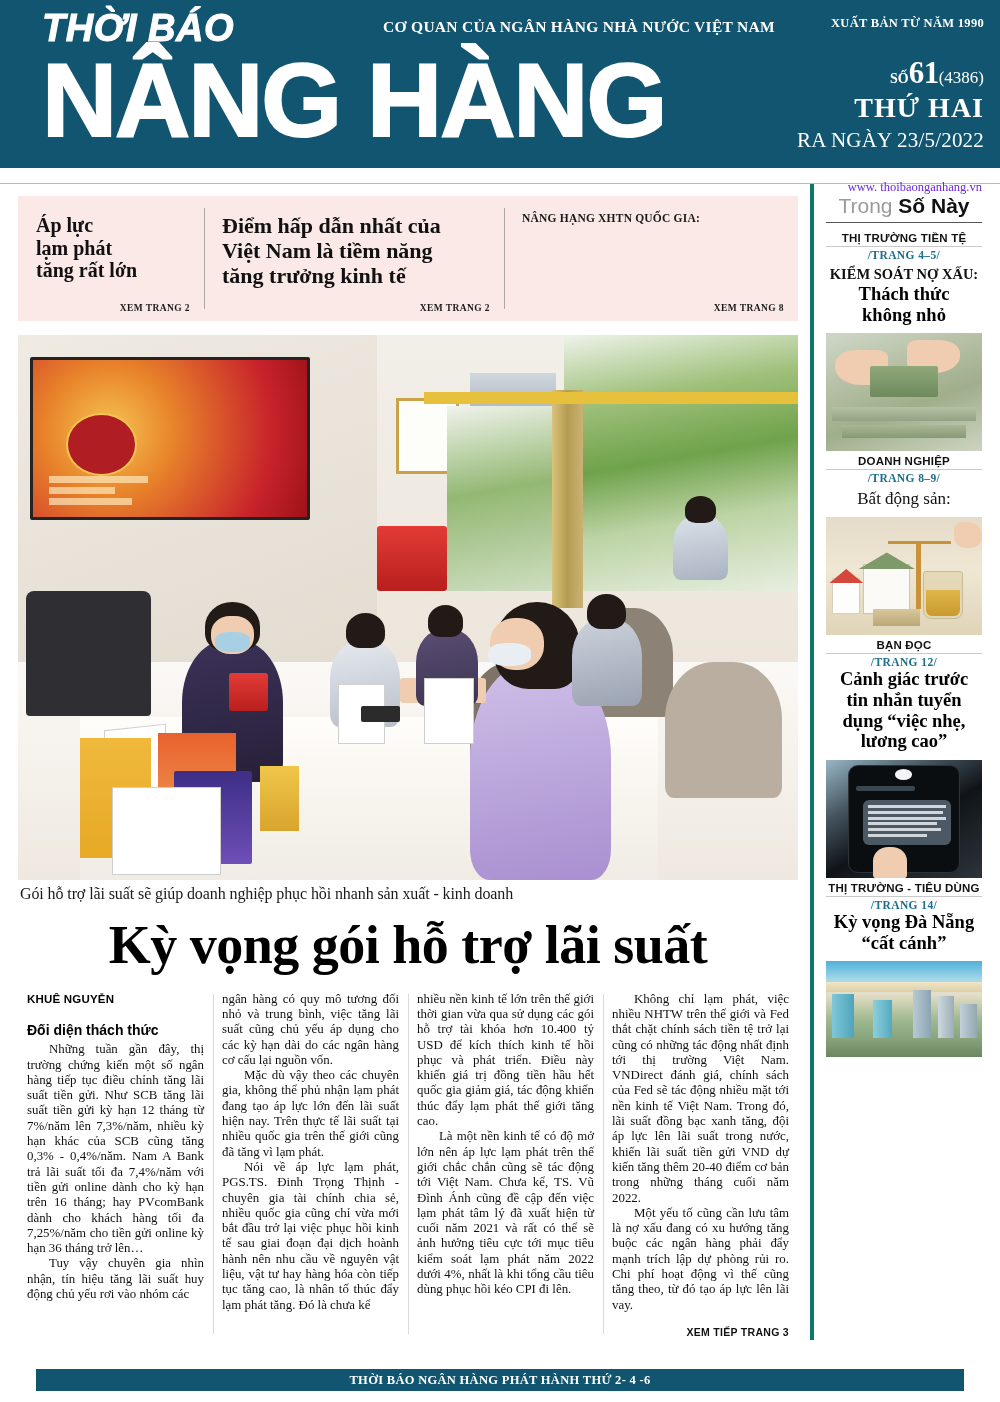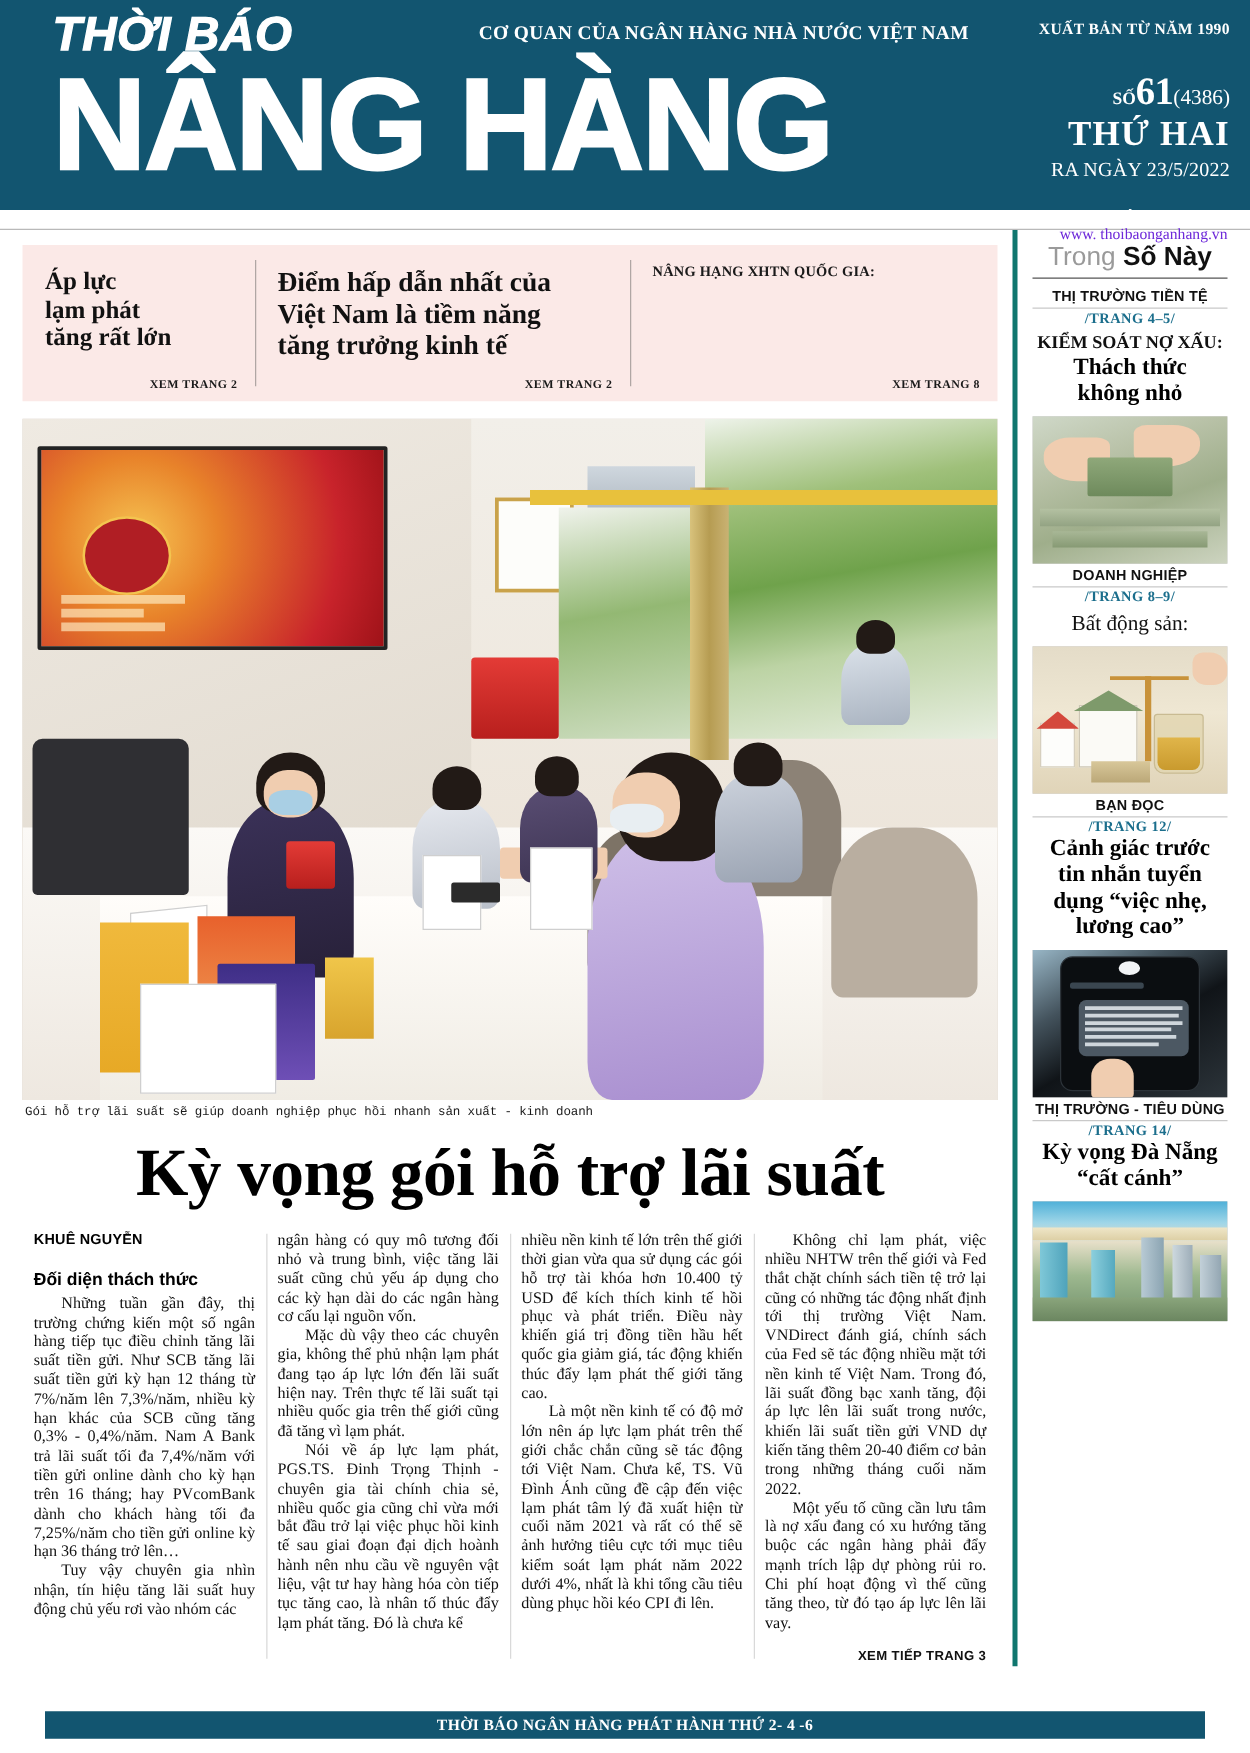--- a/index.html
+++ b/index.html
@@ -64,21 +64,21 @@
   }
   .mh-issue .num { font-size: 31px; letter-spacing: -.5px; }
   .mh-issue .par { font-size: 17px; font-weight: 400; }
   .mh-day {
     font-family: "Liberation Serif", serif;
     font-weight: 700; font-size: 28px; letter-spacing: 1px;
     line-height: 32px; margin-top: 1px;
   }
   .mh-date {
     font-family: "Liberation Serif", serif;
-    font-size: 16px; margin-top: 4px; letter-spacing: .2px;
+    font-size: 21px; margin-top: 4px; letter-spacing: .2px;
   }
   .mh-price {
     font-family: "Liberation Serif", serif;
     font-weight: 700; font-size: 14px; margin-top: 22px; letter-spacing:.2px;
   }
   .website {
     height: 16px;
     border-bottom: 1px solid #b9b9b9;
     text-align: right; padding-right: 18px;
     font-family: "Liberation Serif", serif;
@@ -139,22 +139,22 @@
     overflow: hidden; background: #d8cfc6;
   }
   .credit-vert {
     position: absolute; left: 1px; bottom: 4px;
     transform: rotate(-90deg); transform-origin: left bottom;
     font-family: "Liberation Sans", sans-serif;
     font-size: 6.5px; color: #3a3a3a; letter-spacing: .3px;
     white-space: nowrap; z-index: 5;
   }
   .photo-caption {
-    font-family: Liberation Mono, monospace;
-    font-size: 10px; color: #1a1a1a;
+    font-family: Liberation Serif, serif;
+    font-size: 16px; color: #1a1a1a;
     padding: 5px 0 0 2px;
     letter-spacing: -.1px;
   }
 
   
   .main-headline {
     font-family: "Liberation Serif", serif;
     font-weight: 700;
     font-size: 54px;
     text-align: center;

